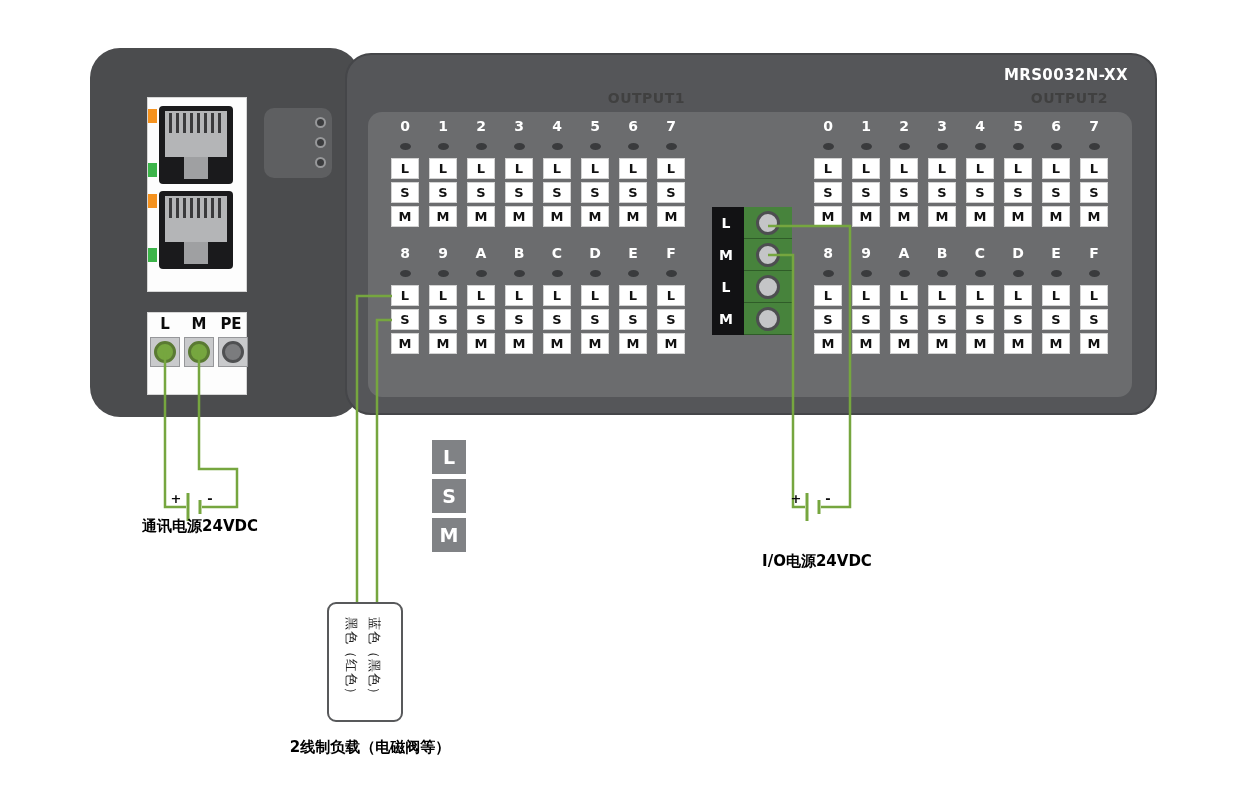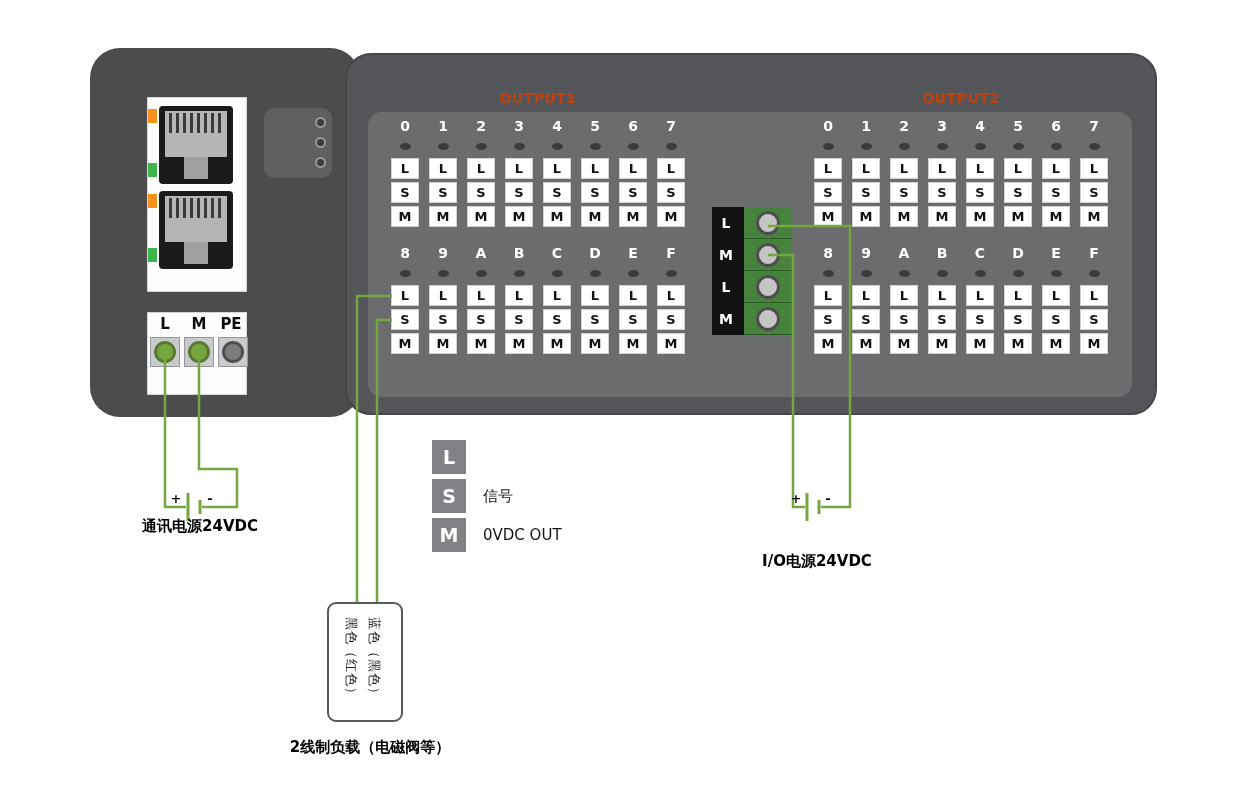--- a/index.html
+++ b/index.html
@@ -35,21 +35,21 @@
   .pwr-label{top:315px;width:34px;text-align:center;font-weight:bold;font-size:15px;color:#0a0a0a;}
   #pwrl-0{left:148px}#pwrl-1{left:182px}#pwrl-2{left:214px}
   .pwr-cell{top:337px;width:30px;height:30px;background:#c9cacc;border:1px solid #96979a;box-sizing:border-box;}
   #pwrc-0{left:150px}#pwrc-1{left:184px}#pwrc-2{left:218px}
   .screw{border-radius:50%;box-sizing:border-box;}
   .pwr-screw{top:341px;width:22px;height:22px;border:3px solid #5a7a33;background:#76A63F;}
   #pwrs-0{left:154px}#pwrs-1{left:188px}
   #pwrs-2{left:222px;background:#7b7c7e;border-color:#4f5052;}
 
   
-  .banklabel{text-align:center;color:#c2410c;font-weight:bold;font-size:14px;letter-spacing:.5px;}
+  .banklabel{text-align:right;color:#404040;font-weight:bold;font-size:14px;letter-spacing:.5px;}
   #banklabel-1{left:391px;top:90px;width:294px;}
   #banklabel-2{left:814px;top:90px;width:294px;}
   #model{left:860px;top:66px;width:268px;text-align:right;color:#fff;font-weight:bold;font-size:15px;letter-spacing:.4px;}
 
   
   .bank{width:294px;height:240px;}
   #bank-output1{left:391px;top:118px;}
   #bank-output2{left:814px;top:118px;}
   .ch-col{position:absolute;width:28px;}
   .ch-num{height:16px;line-height:16px;text-align:center;color:#fff;font-weight:bold;font-size:14px;}
@@ -128,20 +128,21 @@
   <div class="abs pwr-label" id="pwrl-2">PE</div>
   <div class="abs pwr-cell" id="pwrc-0"></div>
   <div class="abs pwr-cell" id="pwrc-1"></div>
   <div class="abs pwr-cell" id="pwrc-2"></div>
   <div class="abs screw pwr-screw" id="pwrs-0"></div>
   <div class="abs screw pwr-screw" id="pwrs-1"></div>
   <div class="abs screw pwr-screw" id="pwrs-2"></div>
 
   <div class="txt banklabel" id="banklabel-1">OUTPUT1</div>
   <div class="txt banklabel" id="banklabel-2">OUTPUT2</div>
+  <div class="txt" id="model">MRS0032N-XX</div>
 
   <div class="abs bank" id="bank-output1">
       <div class="ch-col" style="left: 0px; top: 0px;">
         <div class="ch-num">0</div>
         <div class="ch-led"></div>
         <div class="term-box first">L</div>
         <div class="term-box">S</div>
         <div class="term-box">M</div>
       </div>
       <div class="ch-col" style="left: 38px; top: 0px;">
@@ -397,23 +398,21 @@
     </g>
   </svg>
 
   <div class="abs batt-sign" id="commplus">+</div>
   <div class="abs batt-sign" id="commminus">-</div>
   <div class="abs batt-sign" id="ioplus">+</div>
   <div class="abs batt-sign" id="iominus">-</div>
 
   <div class="abs legend-box" id="legend-box-0">L</div>
   <div class="abs legend-box" id="legend-box-1">S</div>
-  <div class="txt legend-desc" id="legend-desc-1">信号</div>
   <div class="abs legend-box" id="legend-box-2">M</div>
-  <div class="txt legend-desc" id="legend-desc-2">0VDC OUT</div>
 
   <div class="txt anno" id="comm-label">通讯电源24VDC</div>
   <div class="txt anno" id="io-label">I/O电源24VDC</div>
 
   <div class="abs" id="loadbox"></div>
   <div class="txt vtext" id="vtext-1">黑色（红色）</div>
   <div class="txt vtext" id="vtext-2">蓝色（黑色）</div>
   <div class="txt anno" id="load-label">2线制负载（电磁阀等）</div>
 
 </div>

